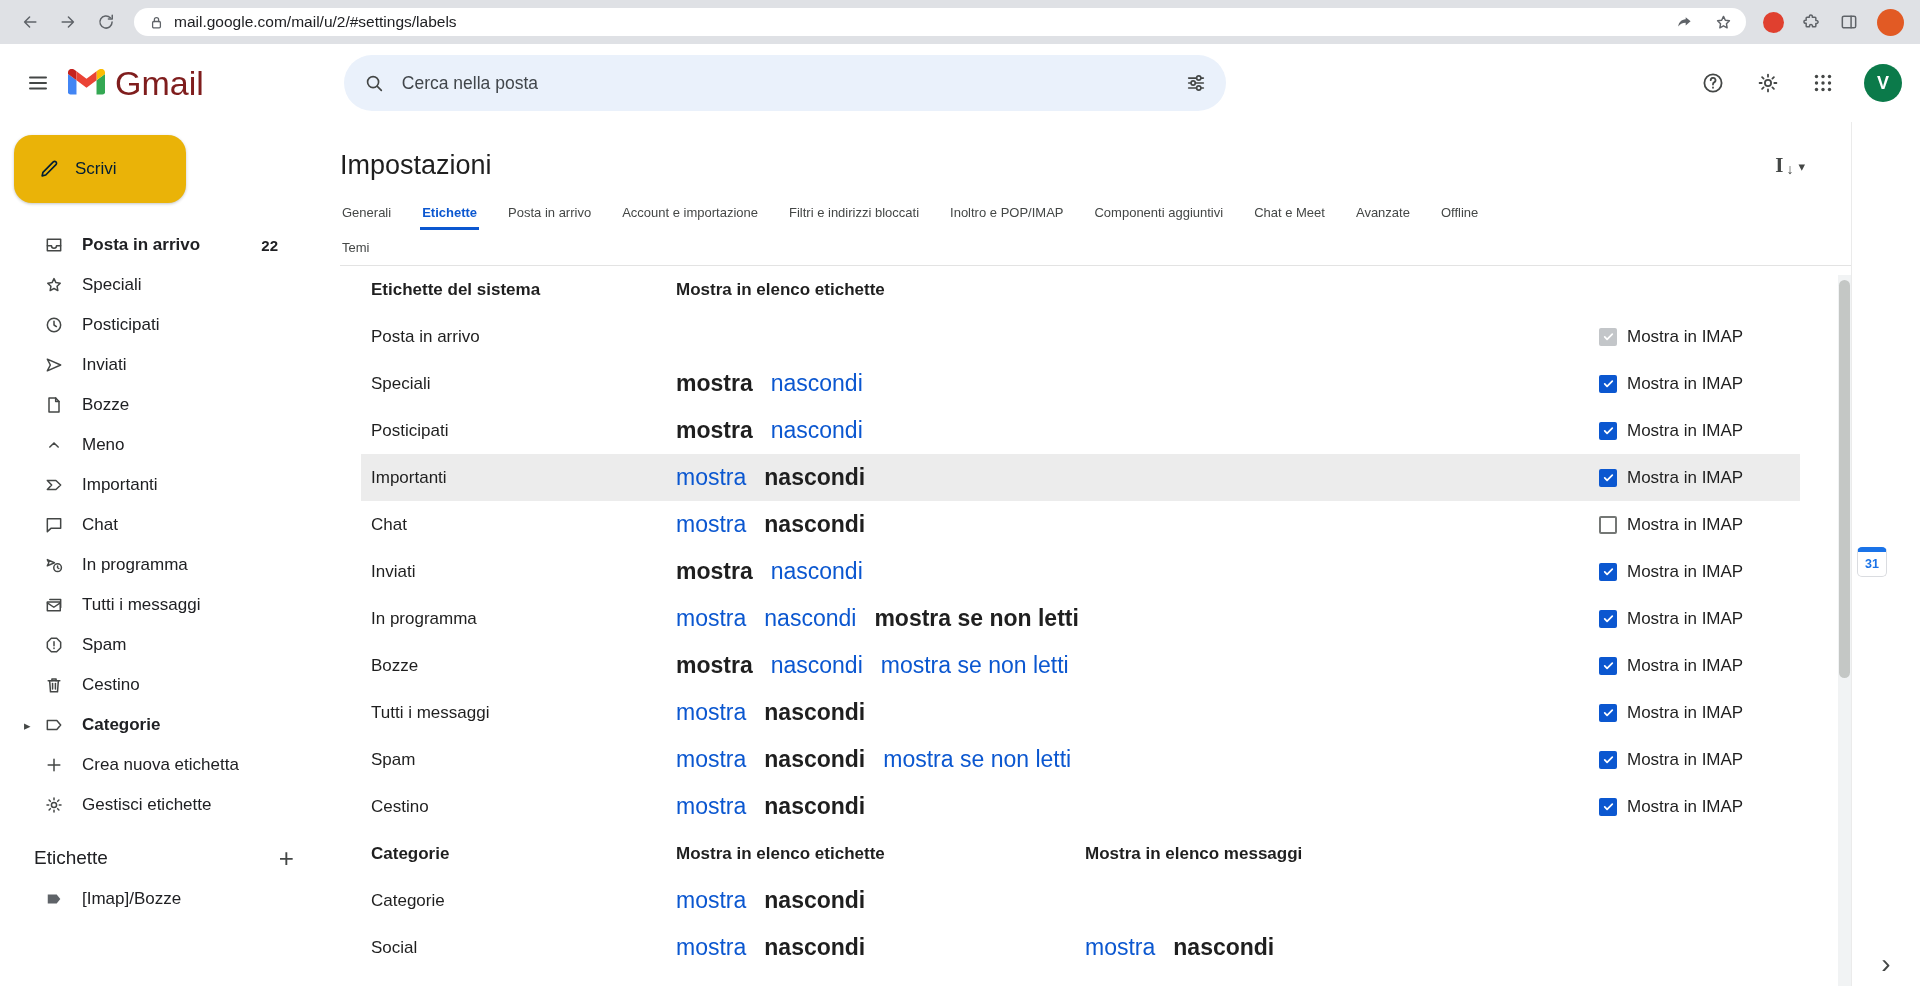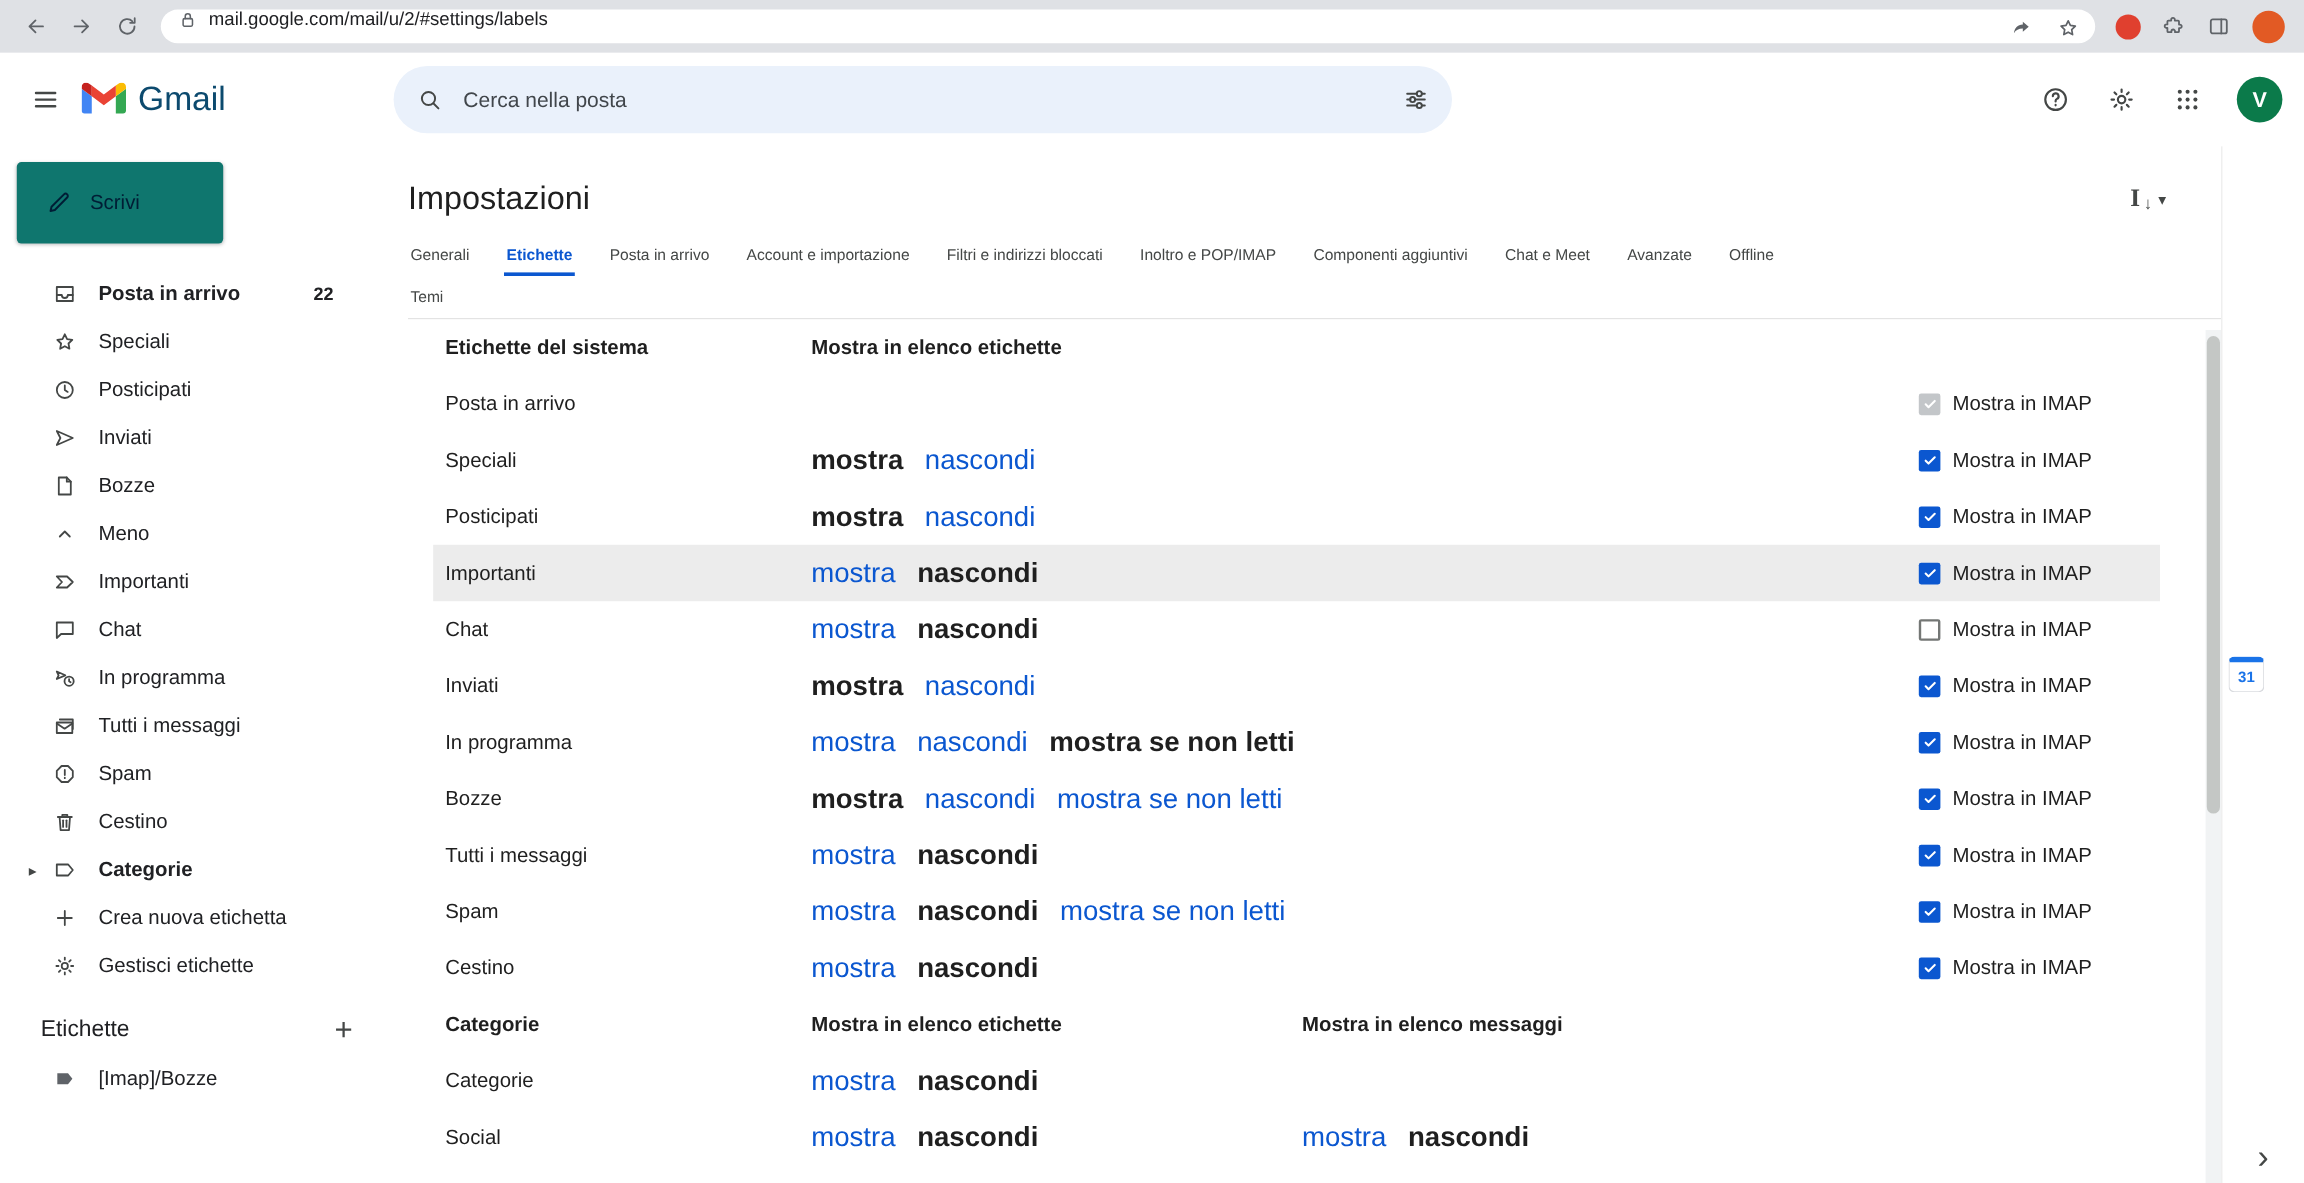--- a/index.html
+++ b/index.html
@@ -4,48 +4,48 @@
 <style>
 *{box-sizing:border-box;margin:0;padding:0}
 html,body{width:1920px;height:986px;overflow:hidden}
 body{font-family:"Liberation Sans",sans-serif;background:#fff;color:#1f1f1f}
 .screen{width:1920px;height:986px;display:flex;flex-direction:column}
 
 
 .browser-bar{height:44px;background:#dfe1e5;display:flex;align-items:center;padding:0 12px;gap:2px;flex:none}
 .bicon{width:36px;height:36px;border-radius:50%;display:flex;align-items:center;justify-content:center;color:#5f6368;flex:none;cursor:pointer}
 .bicon svg{width:20px;height:20px}
-.addressbar{flex:1;height:28px;background:#fff;border-radius:17px;display:flex;align-items:flex-start;padding:0 8px 0 14px;margin:0 8px;gap:9px;min-width:0}
+.addressbar{flex:1;height:28px;background:#fff;border-radius:17px;display:flex;align-items:center;padding:0 8px 0 14px;margin:0 8px;gap:9px;min-width:0}
 .lockwrap svg{width:17px;height:17px;color:#5f6368;display:block}
 .url{font-size:15.5px;color:#202124;white-space:nowrap;flex:1}
 .abicon{width:30px;height:30px;display:flex;align-items:center;justify-content:center;color:#5f6368;cursor:pointer;flex:none}
 .abicon svg{width:19px;height:19px}
 .ext-red{width:21px;height:21px;border-radius:50%;background:#e0402f;margin:0 7px;flex:none}
 .chrome-avatar{width:27px;height:27px;border-radius:50%;background:#e25a24;margin-left:8px;margin-right:4px;flex:none}
 
 
 .gmail-header{height:78px;background:#fff;display:flex;align-items:center;padding:0 14px;flex:none}
 .iconbtn{width:48px;height:48px;border-radius:50%;display:flex;align-items:center;justify-content:center;color:#444746;cursor:pointer;flex:none}
 .iconbtn svg{width:24px;height:24px}
 .brand{display:flex;align-items:center;gap:10px;margin-left:6px}
-.brand-name{font-size:28px;color:#0c4a6e}
+.brand-name{font-size:34px;color:#7f1d1d}
 .searchbar{width:882px;height:56px;background:#eaf1fb;border-radius:28px;display:flex;align-items:center;padding:0 8px;margin-left:140px}
 .sbtn{width:44px;height:44px;border-radius:50%;display:flex;align-items:center;justify-content:center;color:#444746;cursor:pointer;flex:none}
 .sbtn svg{width:22px;height:22px}
 .search-input{flex:1;border:none;outline:none;background:transparent;font-size:17.5px;color:#202124;font-family:inherit;padding:0 6px}
 .search-input::placeholder{color:#41464b;opacity:1}
 .hdr-right{margin-left:auto;display:flex;align-items:center;gap:7px;margin-right:4px}
 .avatar{width:38px;height:38px;border-radius:50%;background:#0b7a4a;color:#fff;font-size:18px;font-weight:700;display:flex;align-items:center;justify-content:center;margin-left:10px;cursor:pointer}
 
 
 .body{flex:1;display:flex;min-height:0}
 
 
 .sidebar{width:318px;flex:none;padding-top:13px;overflow:hidden}
-.compose{margin-left:14px;height:68px;min-width:172px;border-radius:4px;background:#0f766e;display:inline-flex;align-items:center;gap:15px;padding:0 30px 0 24px;font-size:17px;font-weight:500;color:#001d35;border:none;font-family:inherit;box-shadow:0 1px 3px rgba(60,64,67,.3);cursor:pointer}
+.compose{margin-left:14px;height:68px;min-width:172px;border-radius:18px;background:#eab308;display:inline-flex;align-items:center;gap:15px;padding:0 30px 0 24px;font-size:17px;font-weight:500;color:#001d35;border:none;font-family:inherit;box-shadow:0 1px 3px rgba(60,64,67,.3);cursor:pointer}
 .cicon svg{width:22px;height:22px;display:block}
 .nav{margin-top:22px}
 .nav-item{height:40px;display:flex;align-items:center;padding:0 12px 0 24px;font-size:17px;color:#202124;border-radius:0 20px 20px 0;cursor:pointer;white-space:nowrap}
 .exp{width:20px;font-size:13px;color:#444746;flex:none}
 .icn{width:20px;height:20px;flex:none;color:#444746;display:flex}
 .icn svg{width:20px;height:20px}
 .nlabel{margin-left:18px;overflow:hidden;text-overflow:ellipsis}
 .nav-item.bold .nlabel,.nav-item.active .nlabel{font-weight:700}
 .ncount{margin-left:auto;font-size:15px;margin-right:28px;font-weight:700}
 .labels-head{display:flex;align-items:center;margin:20px 24px 8px 34px;font-size:19px;color:#202124}

